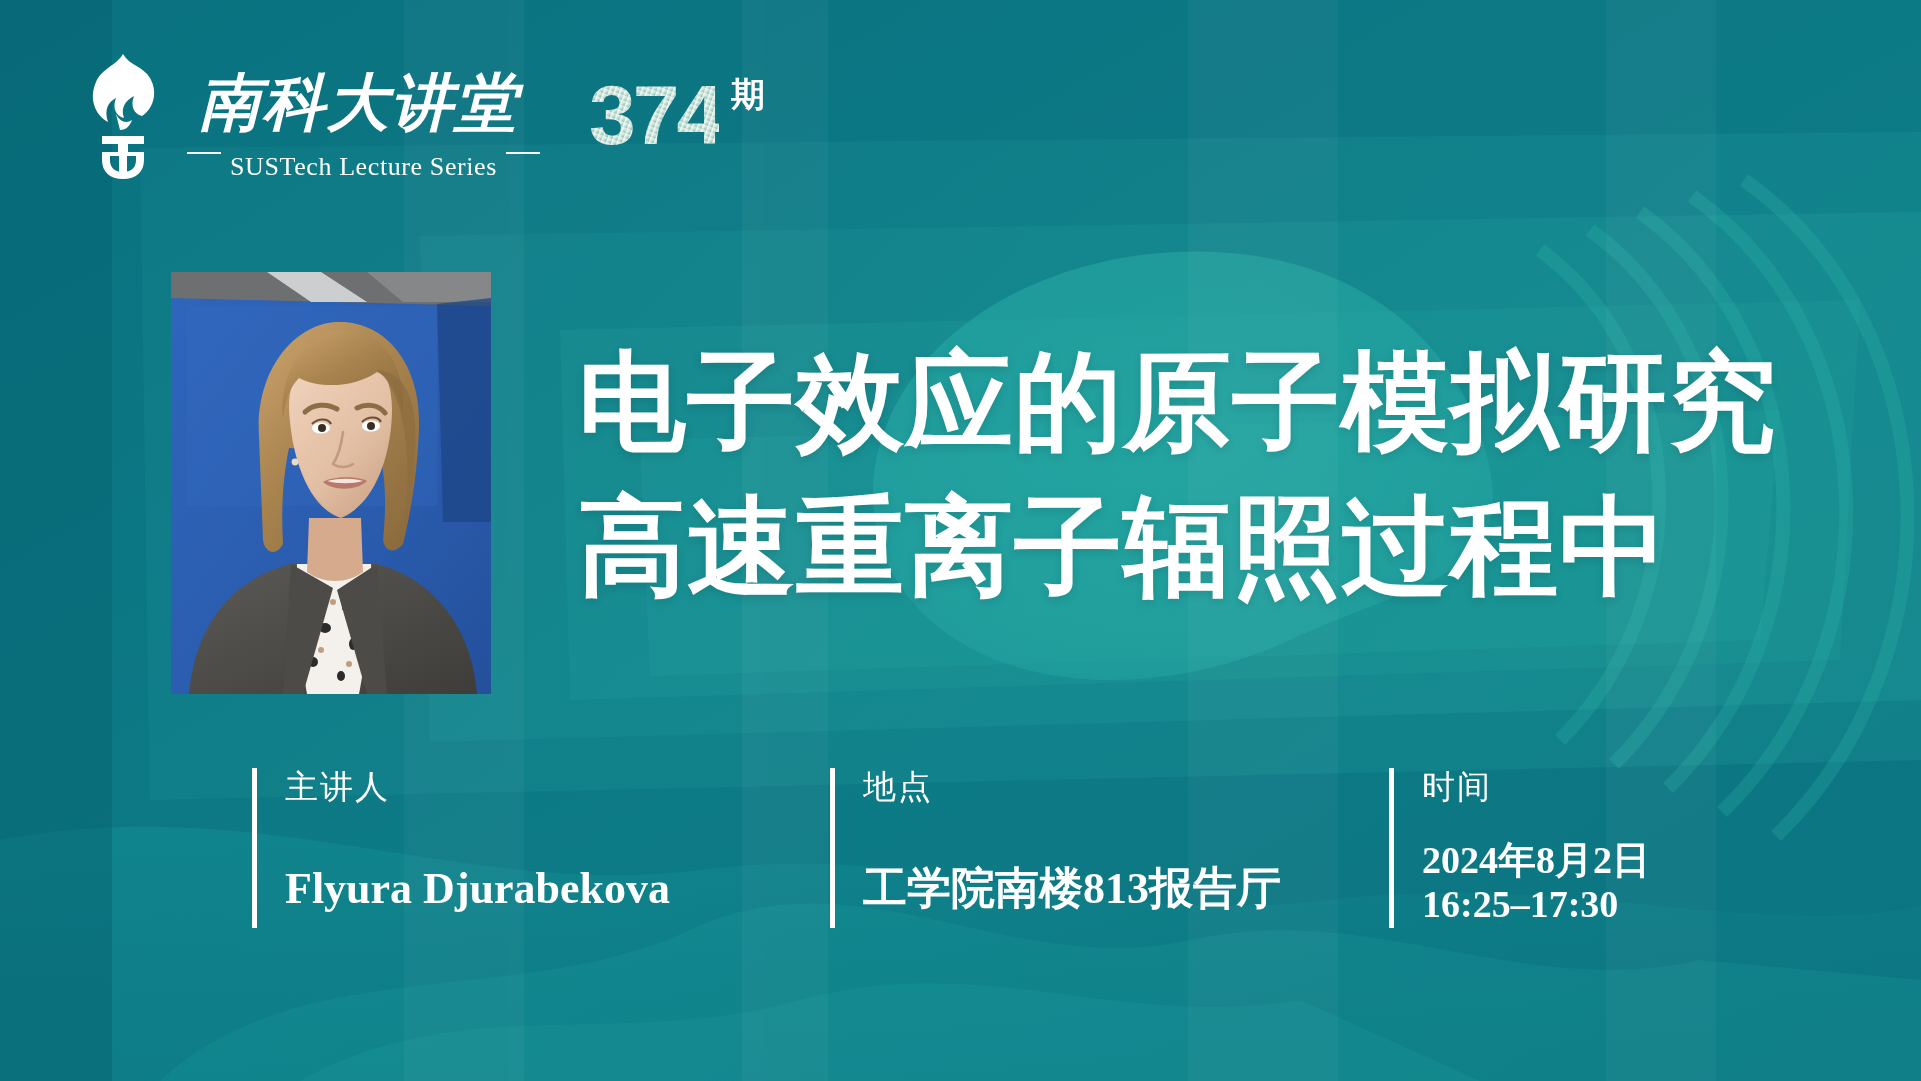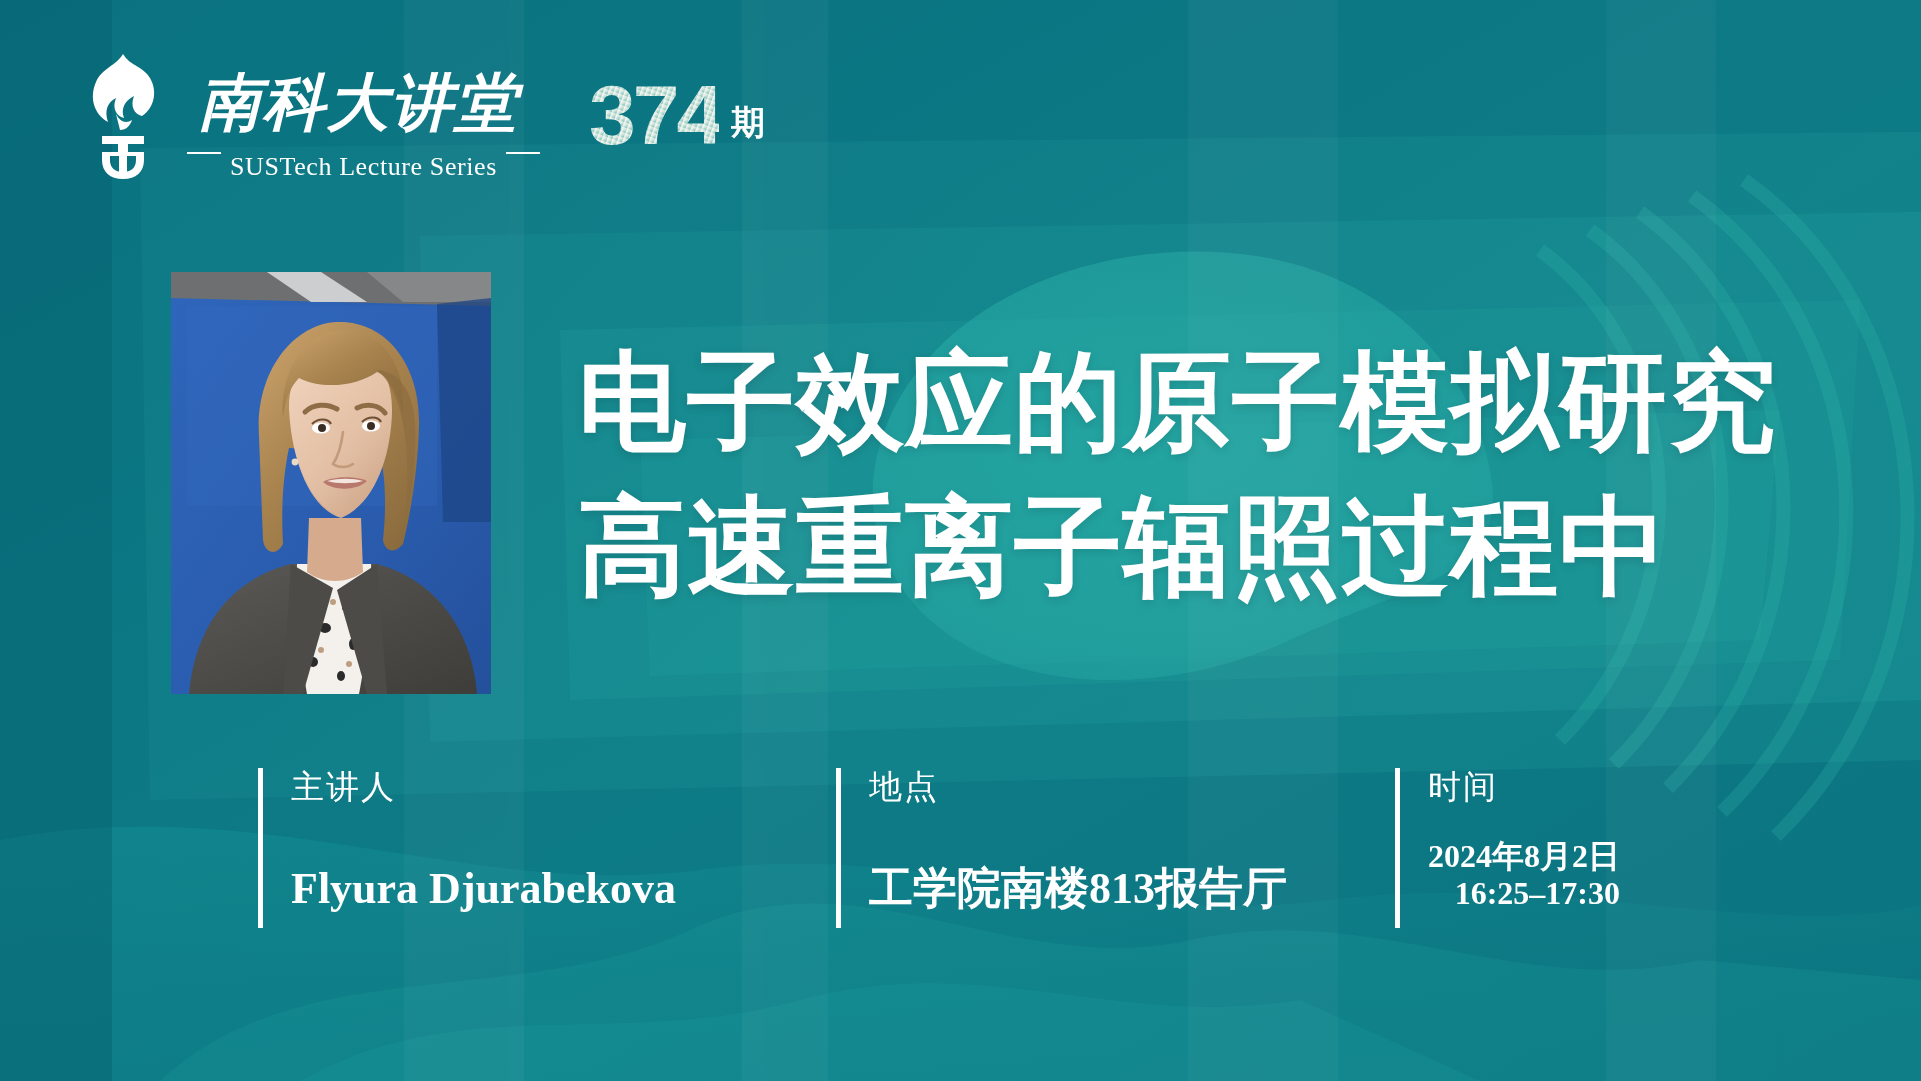--- a/index.html
+++ b/index.html
@@ -79,21 +79,20 @@
     display: inline-block;
     width: 34px;
     height: 2px;
     background: #ffffff;
     margin: 0 9px;
     flex: 0 0 auto;
   }
 
   .issue {
     display: flex;
-    align-items: flex-end;
     margin-left: 40px;
     padding-top: 20px;
   }
   .issue-num {
     height: 86px;
     display: block;
   }
   .issue-unit {
     color: #ffffff;
     font-size: 34px;
@@ -127,21 +126,21 @@
     font-size: 108px;
     line-height: 1.34;
     letter-spacing: 1px;
     text-shadow: 0 3px 10px rgba(0,0,0,0.12);
   }
   .title-line { display: block; white-space: nowrap; }
 
   
   .info-row {
     position: absolute;
-    left: 10px;
+    left: 4px;
     top: 768px;
     width: 1697px;
     height: 180px;
   }
   .info-block {
     position: absolute;
     top: 0;
     display: flex;
     align-items: stretch;
     height: 160px;
@@ -169,24 +168,23 @@
     white-space: nowrap;
   }
   .info-value {
     font-size: 44px;
     font-weight: 700;
     line-height: 1.16;
     margin-top: 59px;
     white-space: nowrap;
   }
   .info-value.small {
-    font-size: 32px;
+    font-size: 38px;
     margin-top: 34px;
     font-weight: 700;
-    text-align: right;
   }
   .info-value-line { display: block; white-space: nowrap; }
 
   #info-speaker { left: 248px; }
   #info-venue   { left: 826px; }
   #info-time    { left: 1385px; }
 </style>
 </head>
 <body>
 

